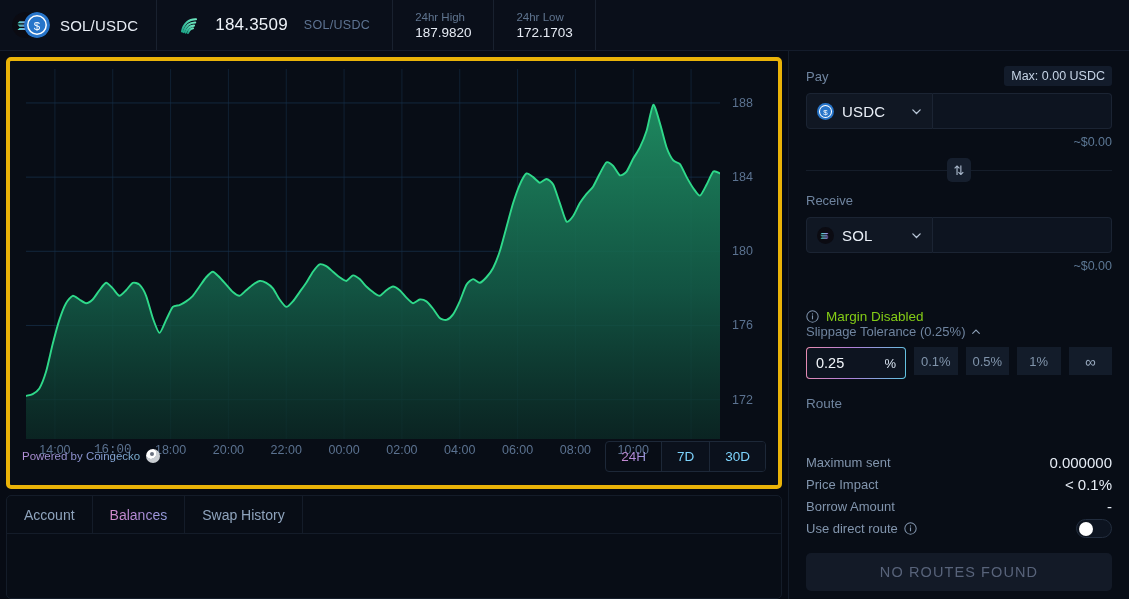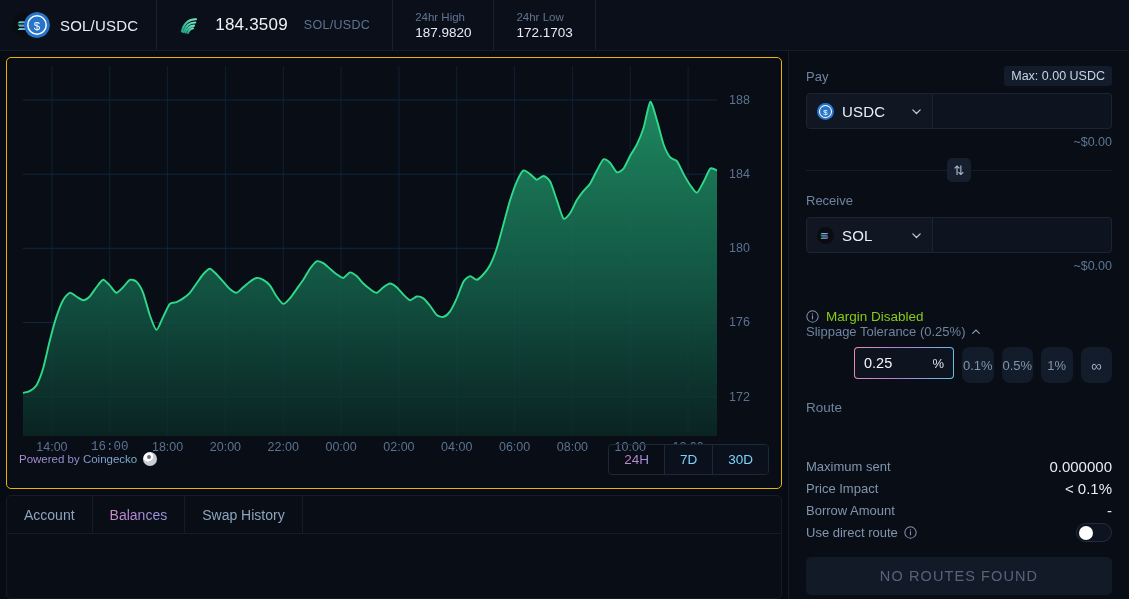--- a/index.html
+++ b/index.html
@@ -48,21 +48,21 @@
   
   .globe { width: 20px; height: 20px; flex: none; }
 
   
   .body { flex: 1; display: flex; min-height: 0; }
   .left { width: 788px; flex: 0 0 788px; display: flex; flex-direction: column; padding: 6px 6px 0 6px; gap: 6px; }
 
   .chart-card {
     height: 432px; flex: 0 0 432px;
     background: #080d16;
-    border: 1px solid #eab308;
+    border: 4px solid #eab308;
     border-radius: 5px;
     position: relative;
   }
   .chart-area { position: absolute; left: 0; top: 0; right: 0; height: 385px; }
   .chart-svg { position: absolute; left: 16px; top: 8px; width: 694px; height: 370px; }
   .ylabels { position: absolute; left: 722px; top: 8px; width: 60px; height: 370px; }
   .ylab { position: absolute; color: #5b7290; font-size: 12.5px; transform: translateY(-50%); }
   .xlabels { position: absolute; left: 16px; top: 382px; width: 694px; height: 26px; }
   .xlab { position: absolute; color: #5b7290; font-size: 12.5px; transform: translateX(-50%); }
 
@@ -153,30 +153,29 @@
   .info-ico { width: 13px; height: 13px; flex: none; }
 
   .slip-head { display: flex; align-items: center; gap: 6px; }
   .slip-head .lab { color: #6f849f; font-size: 13px; }
   .caret-up { width: 10px; height: 10px; }
 
   .slip-row { display: flex; gap: 8px; margin-top: 8px; }
   .slip-input-wrap {
     width: 100px; flex: none; height: 32px; border-radius: 4px; padding: 1px;
     background: linear-gradient(100deg,#e98cb0 0%,#b07fd8 45%,#5fc5e0 100%);
-    margin-left: 48px;
   }
   .slip-input-inner {
     width: 100%; height: 100%; background: #0d1420; border-radius: 3px;
     display: flex; align-items: center; padding: 0 9px;
   }
   .slip-val { color: #f2f6fb; font-size: 14.5px; flex: 1; }
   .slip-pct { color: #d7e2ef; font-size: 13px; }
   .slip-opt {
-    flex: 1; height: 36px; background: #131c2a; border-radius: 8px;
+    flex: 1; height: 28px; background: #131c2a; border-radius: 0;
     display: flex; align-items: center; justify-content: center;
     color: #8094ab; font-size: 13px; cursor: pointer;
   }
   .slip-opt.inf { font-size: 15px; color: #9aabc0; }
 
   .route-lab { color: #6f849f; font-size: 13.5px; margin-top: 17px; }
 
   .summary { margin-top: 40px; }
   .sum-row { display: flex; justify-content: space-between; align-items: center; height: 22px; }
   .sum-row .k { color: #8295ad; font-size: 13px; display: flex; align-items: center; gap: 6px; }

